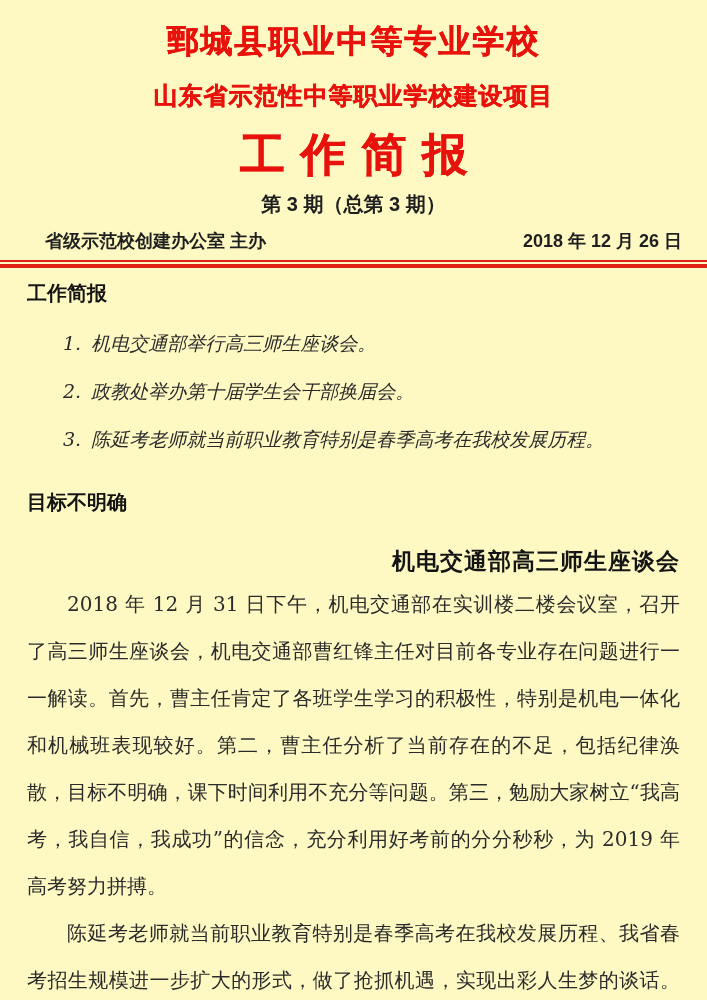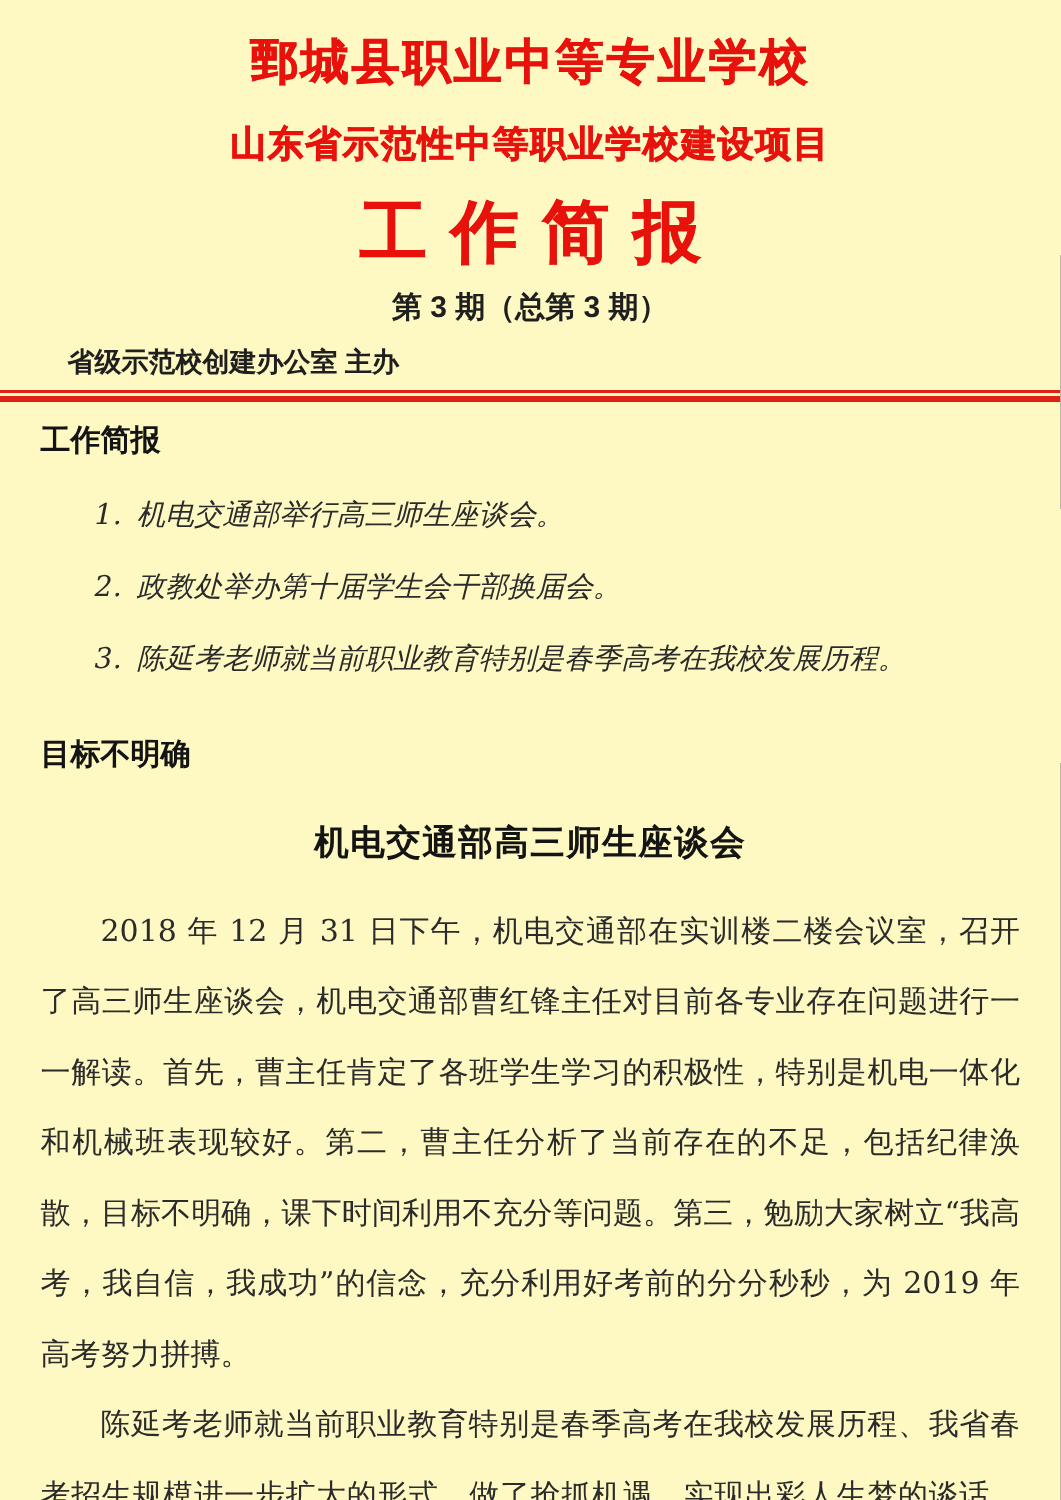--- a/index.html
+++ b/index.html
@@ -61,25 +61,25 @@
     font-size: 19px;
     color: #2b2b2b;
     margin-top: 26px;
     padding-left: 36px;
     line-height: 1.15;
   }
   .toc-item .num { margin-right: 10px; }
   .toc-heading { margin-top: 12px; }
   .briefs-heading { margin-top: 38px; }
   .article-title {
-    text-align: center;
+    text-align: right;
     font-weight: bold;
     font-size: 23px;
     color: #141414;
-    margin: 30px 0 20px 0;
+    margin: 30px 0 4px 0;
     letter-spacing: 1px;
   }
   .body-para {
     font-size: 20px;
     line-height: 47px;
     text-align: justify;
     text-indent: 2em;
     color: #2b2b2b;
     margin: 0;
   }
@@ -90,20 +90,21 @@
 
 <div class="page">
 
   <header class="masthead">
     <div class="red-title school">鄄城县职业中等专业学校</div>
     <div class="red-title project">山东省示范性中等职业学校建设项目</div>
     <div class="red-title bulletin">工作简报</div>
     <div class="issue">第 3 期（总第 3 期）</div>
     <div class="org-row">
       <span>省级示范校创建办公室 主办</span>
+      <span>2018 年 12 月 26 日</span>
     </div>
     <div class="divider"></div>
   </header>
 
   <main class="content">
 
     <h2 class="sec-heading toc-heading">工作简报</h2>
 
     <div class="toc-list">
       <div class="toc-item">

